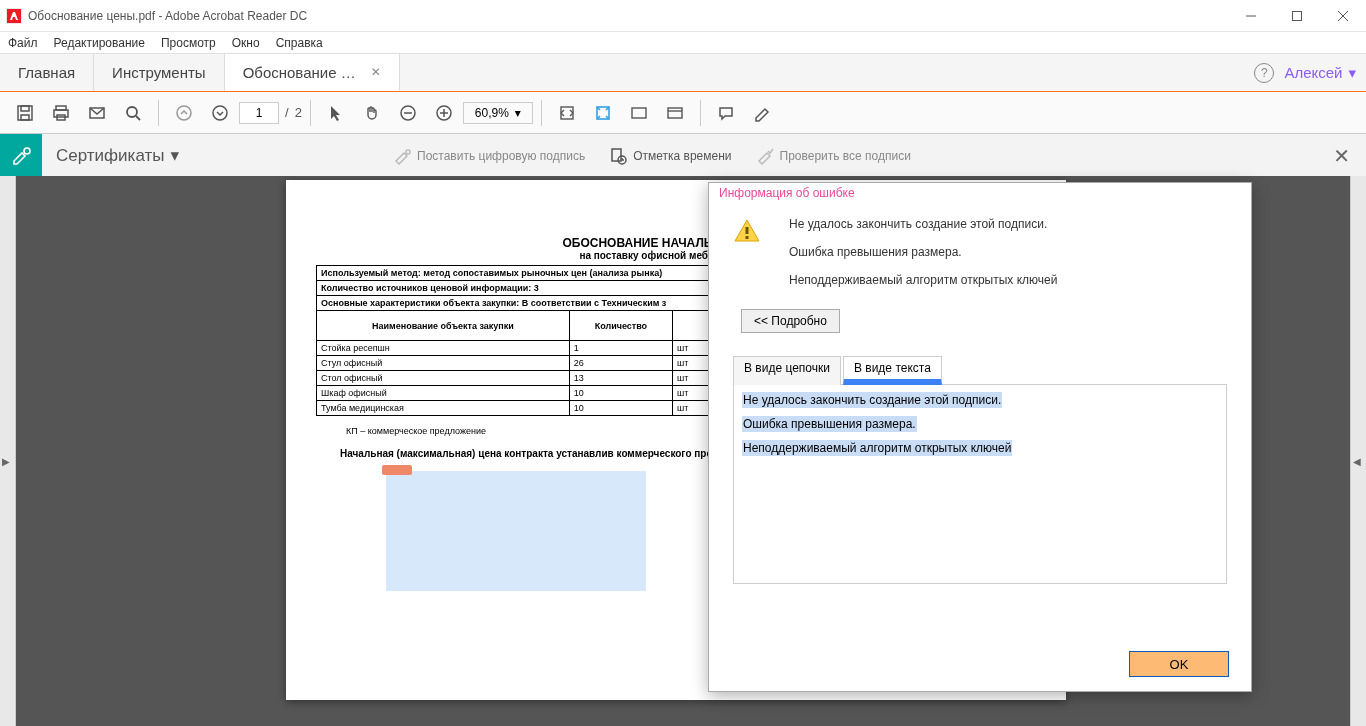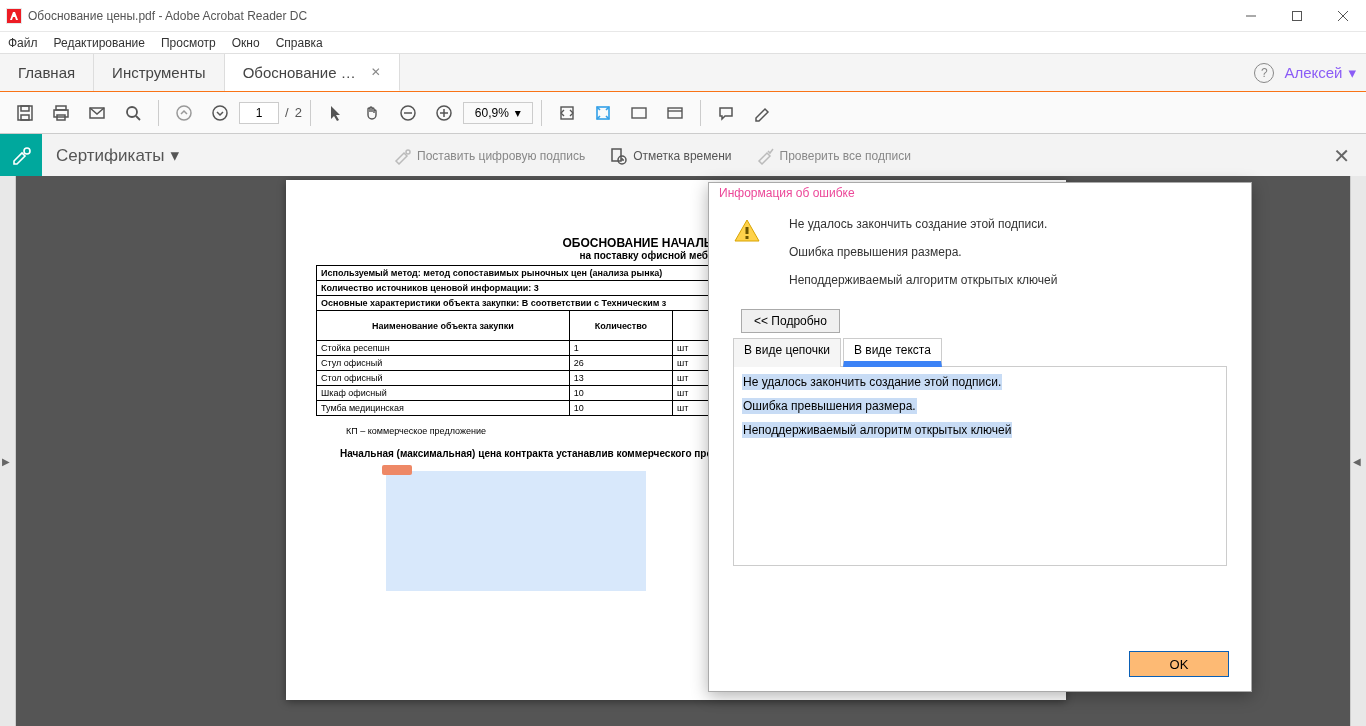--- a/index.html
+++ b/index.html
@@ -49,21 +49,21 @@
 .page .price { margin-top:12px; font-size:10px; text-align:justify; text-indent:24px;}
 .page .sigbox { margin-top:12px; margin-left:70px; width:260px; height:120px; background:#d8e8fb; position:relative;}
 .page .sigtab { position:absolute; top:-6px; left:-4px; width:30px; height:10px; background:#e86; border-radius:2px;}
 .dialog { position:absolute; left:708px; top:182px; width:544px; height:510px; background:#fff; border:1px solid #aaa; box-shadow:0 4px 16px rgba(0,0,0,.3);}
 .dlgtitle { padding:3px 10px; font-size:12px; color:#ec4899;}
 .dlgbody { padding:14px 24px; }
 .msgrow { display:flex; gap:28px; align-items:flex-start; margin-bottom:18px;}
 .warnicon { width:28px; height:28px; }
 .msgs { display:flex; flex-direction:column; gap:14px; font-size:12px; color:#333;}
 .detailbtn { border:1px solid #aaa; background:#f0f0f0; padding:4px 12px; font-size:12px; margin:4px 0 0 8px; display:inline-block;}
-.tabs { display:flex; margin-top:4px; border-bottom:1px solid #ccc; font-size:12px;text-align:right;}
+.tabs { display:flex; margin-top:22px; border-bottom:1px solid #ccc; font-size:12px;text-align:right;}
 .dtab { padding:4px 10px; border:1px solid #ccc; border-bottom:none; background:#f5f5f5; margin-right:2px; position:relative; top:1px;}
 .dtab.active { background:#fff; border-bottom:6px solid #3b82f6;}
 .textbox { border:1px solid #ccc; height:200px; padding:8px; font-size:12px; background:#fff; margin-top:-1px;}
 .textbox .hl { background:#c8dcf5; display:inline; padding:1px 1px;}
 .okbtn { position:absolute; right:22px; bottom:14px; width:100px; height:26px; border:1px solid #0a5fb5; background:#fdba74; font-size:13px; display:flex; align-items:center; justify-content:center;}
 svg { display:block; }
 </style>
 </head>
 <body>
 

